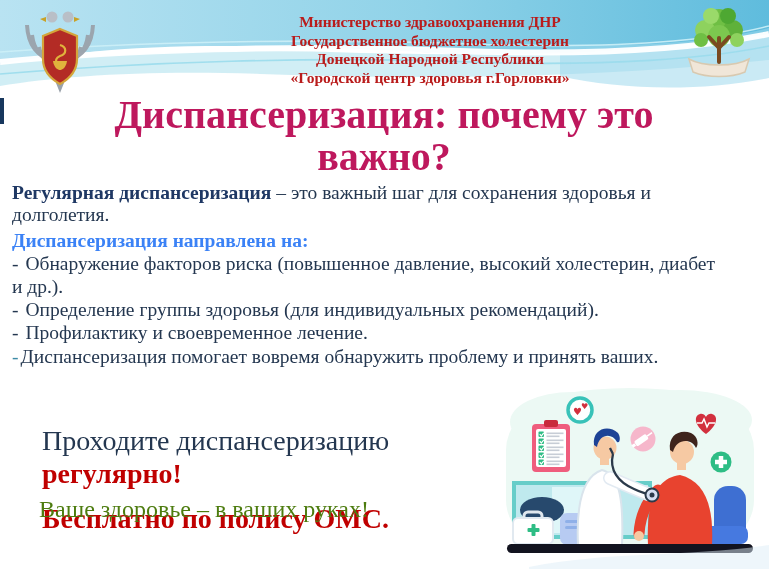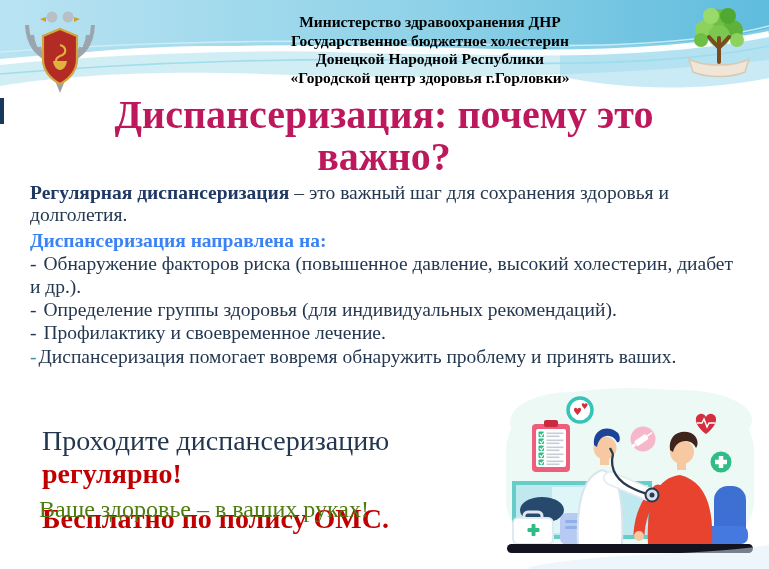--- a/index.html
+++ b/index.html
@@ -1,25 +1,25 @@
 <!DOCTYPE html>
 <html><head>
 <meta charset="utf-8">
 <style>
   html,body{margin:0;padding:0;background:#e8e8e8;}
   .page{position:relative;width:769px;height:569px;background:#ffffff;overflow:hidden;
         font-family:"Liberation Serif","DejaVu Serif",serif;}
   .hdr-svg{position:absolute;top:0;left:0;}
   .org{position:absolute;top:13px;left:110px;width:640px;text-align:center;
-       font-weight:bold;font-size:15.5px;line-height:18.5px;color:#000000;}
+       font-weight:bold;font-size:15.5px;line-height:18.5px;color:#b91c1c;}
   .emblem{position:absolute;left:10px;top:3px;}
   .tree{position:absolute;right:12px;top:4px;}
   .title{position:absolute;top:94px;left:74px;width:620px;text-align:center;
          font-weight:bold;font-size:40px;line-height:42px;color:#be185d;}
-  .bodytext{position:absolute;left:30px;top:182px;width:716px;
+  .bodytext{position:absolute;left:12px;top:182px;width:716px;
             font-size:19.5px;line-height:22.4px;color:#243750;}
   .bodytext p{margin:0;}
   .lead{font-weight:bold;color:#1f3864;}
   .lh{font-weight:bold;color:#3b82f6;margin-top:3px !important;}
   .bullet{margin-top:1px !important;}
   .dash{margin-right:2px;}
   .dash-teal{color:#3d8ba6;}
   .cta{position:absolute;left:30px;top:412px;width:485px;font-size:28px;line-height:33px;color:#243750;}
   .cta p{margin:12px;}
   .red{color:#c00000;font-weight:bold;}

